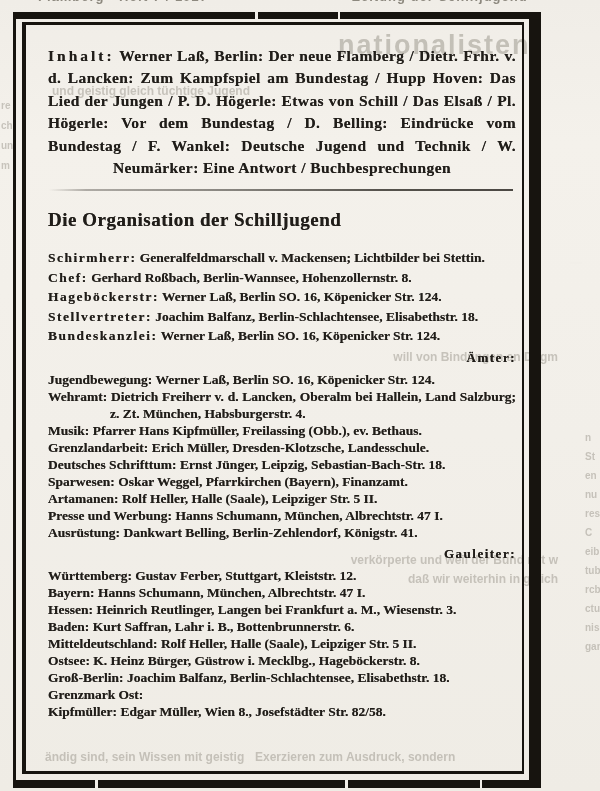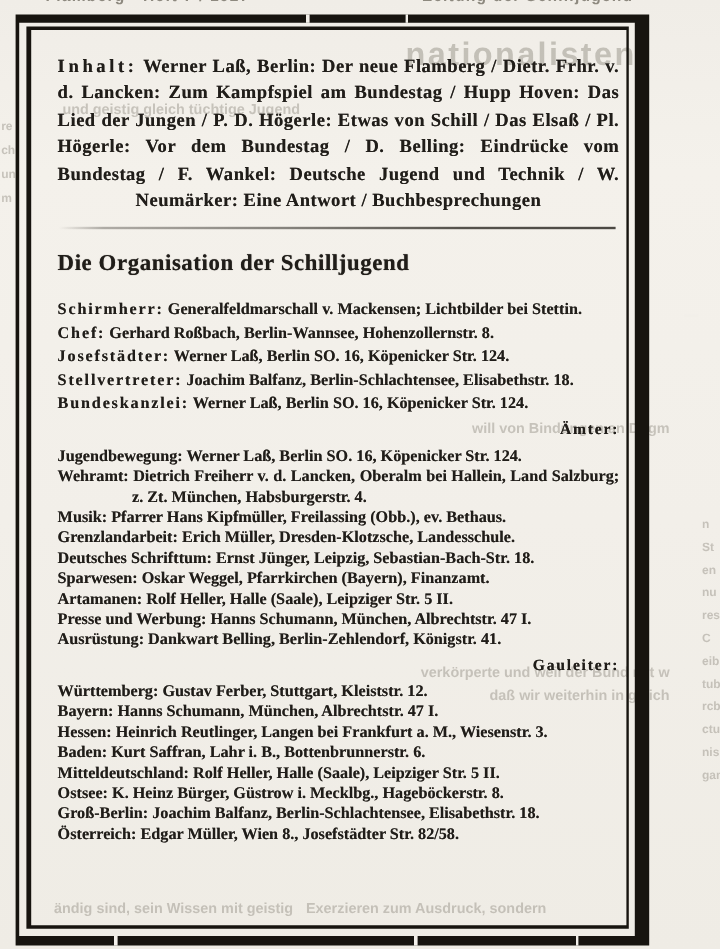--- a/index.html
+++ b/index.html
@@ -112,21 +112,21 @@
 
       <p class="inhalt"><span class="lbl">Inhalt:</span><span> Werner Laß, Berlin: Der neue Flamberg / Dietr. Frhr. v. d. Lancken: Zum Kampfspiel am Bundestag / Hupp Hoven: Das Lied der Jungen / P. D. Högerle: Etwas von Schill / Das Elsaß / Pl. Högerle: Vor dem Bundestag / D. Belling: Eindrücke vom Bundestag / F. Wankel: Deutsche Jugend und Technik / W. Neumärker: Eine Antwort / Buchbesprechungen</span></p>
 
       <div class="thin-rule"></div>
 
       <h1 class="main-title">Die Organisation der Schilljugend</h1>
 
       <div>
         <p class="entry"><span class="sperr">Schirmherr:</span><span> Generalfeldmarschall v. Mackensen; Lichtbilder bei Stettin.</span></p>
         <p class="entry"><span class="sperr">Chef:</span><span> Gerhard Roßbach, Berlin-Wannsee, Hohenzollernstr. 8.</span></p>
-        <p class="entry"><span class="sperr">Josefstädter:</span><span> Werner Laß, Berlin SO. 16, Köpenicker Str. 124.</span></p>
+        <p class="entry"><span class="sperr">Hageböckerstr:</span><span> Werner Laß, Berlin SO. 16, Köpenicker Str. 124.</span></p>
         <p class="entry"><span class="sperr">Stellvertreter:</span><span> Joachim Balfanz, Berlin-Schlachtensee, Elisabethstr. 18.</span></p>
         <p class="entry"><span class="sperr">Bundeskanzlei:</span><span> Werner Laß, Berlin SO. 16, Köpenicker Str. 124.</span></p>
       </div>
 
       <div class="sec-header">Ämter:</div>
 
       <div>
         <p class="entry compact"><span>Jugendbewegung:</span><span> Werner Laß, Berlin SO. 16, Köpenicker Str. 124.</span></p>
         <p class="entry compact"><span>Wehramt:</span><span> Dietrich Freiherr v. d. Lancken, Oberalm bei Hallein, Land Salzburg; z. Zt. München, Habsburgerstr. 4.</span></p>
         <p class="entry compact"><span>Musik:</span><span> Pfarrer Hans Kipfmüller, Freilassing (Obb.), ev. Bethaus.</span></p>
@@ -141,21 +141,22 @@
       <div class="sec-header">Gauleiter:</div>
 
       <div class="gau-list">
         <p class="entry compact"><span>Württemberg:</span><span> Gustav Ferber, Stuttgart, Kleiststr. 12.</span></p>
         <p class="entry compact"><span>Bayern:</span><span> Hanns Schumann, München, Albrechtstr. 47 I.</span></p>
         <p class="entry compact"><span>Hessen:</span><span> Heinrich Reutlinger, Langen bei Frankfurt a. M., Wiesenstr. 3.</span></p>
         <p class="entry compact"><span>Baden:</span><span> Kurt Saffran, Lahr i. B., Bottenbrunnerstr. 6.</span></p>
         <p class="entry compact"><span>Mitteldeutschland:</span><span> Rolf Heller, Halle (Saale), Leipziger Str. 5 II.</span></p>
         <p class="entry compact"><span>Ostsee:</span><span> K. Heinz Bürger, Güstrow i. Mecklbg., Hageböckerstr. 8.</span></p>
         <p class="entry compact"><span>Groß-Berlin:</span><span> Joachim Balfanz, Berlin-Schlachtensee, Elisabethstr. 18.</span></p>
-        <p class="entry compact"><span>Österreich:</span><span> Edgar Müller, Wien 8., Josefstädter Str. 82/58.</span></p>
+        <p class="entry compact"><span>Grenzmark Ost:</span><span></span></p>
+        <p class="entry compact"><span>Kipfmüller:</span><span> Edgar Müller, Wien 8., Josefstädter Str. 82/58.</span></p>
       </div>
 
     </div>
   </div>
 </div>
 
 <div class="notch" style="left:255px;top:12px;width:3px;height:7px;"></div>
 <div class="notch" style="left:338px;top:12px;width:2px;height:7px;"></div>
 <div class="notch" style="left:95px;top:780px;width:3px;height:8px;"></div>
 <div class="notch" style="left:345px;top:780px;width:3px;height:8px;"></div>

